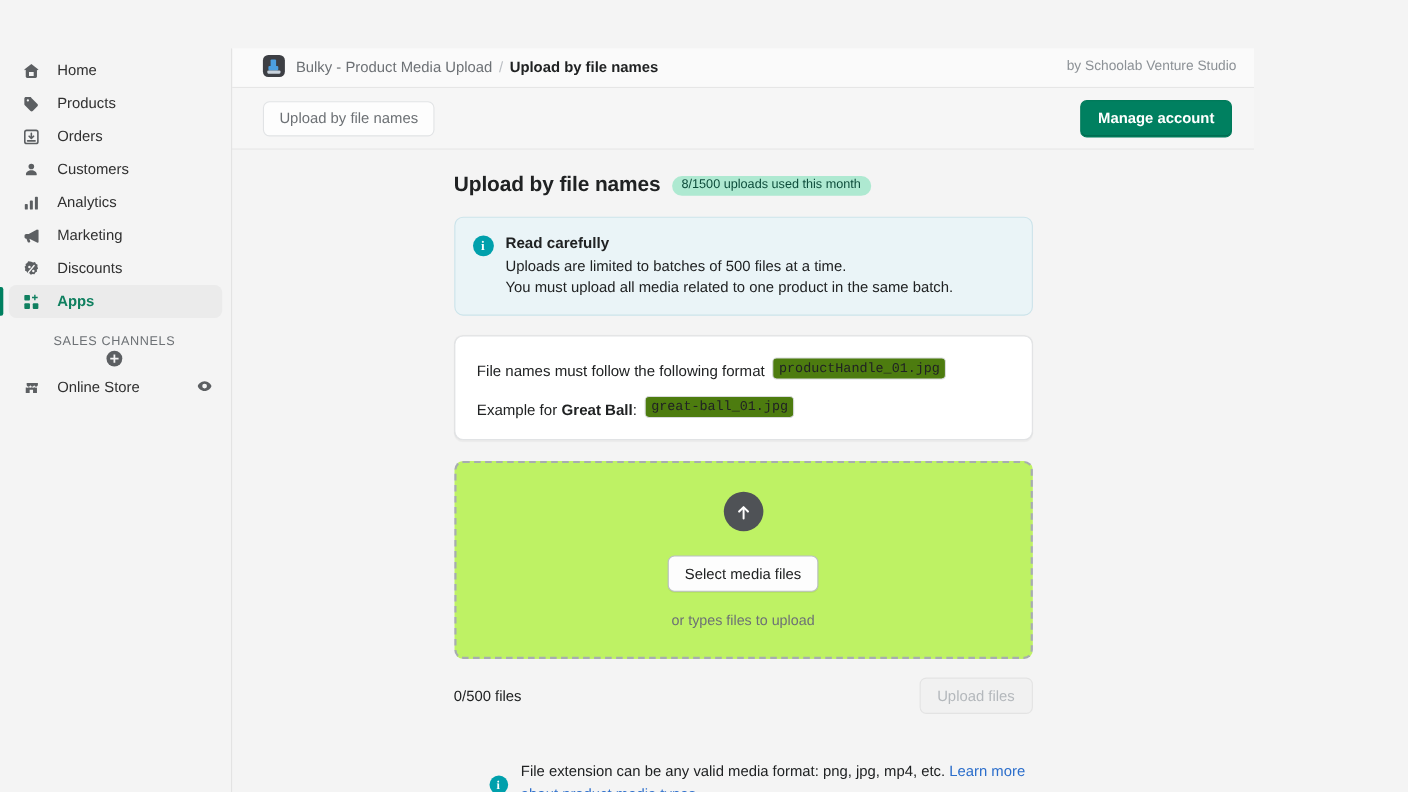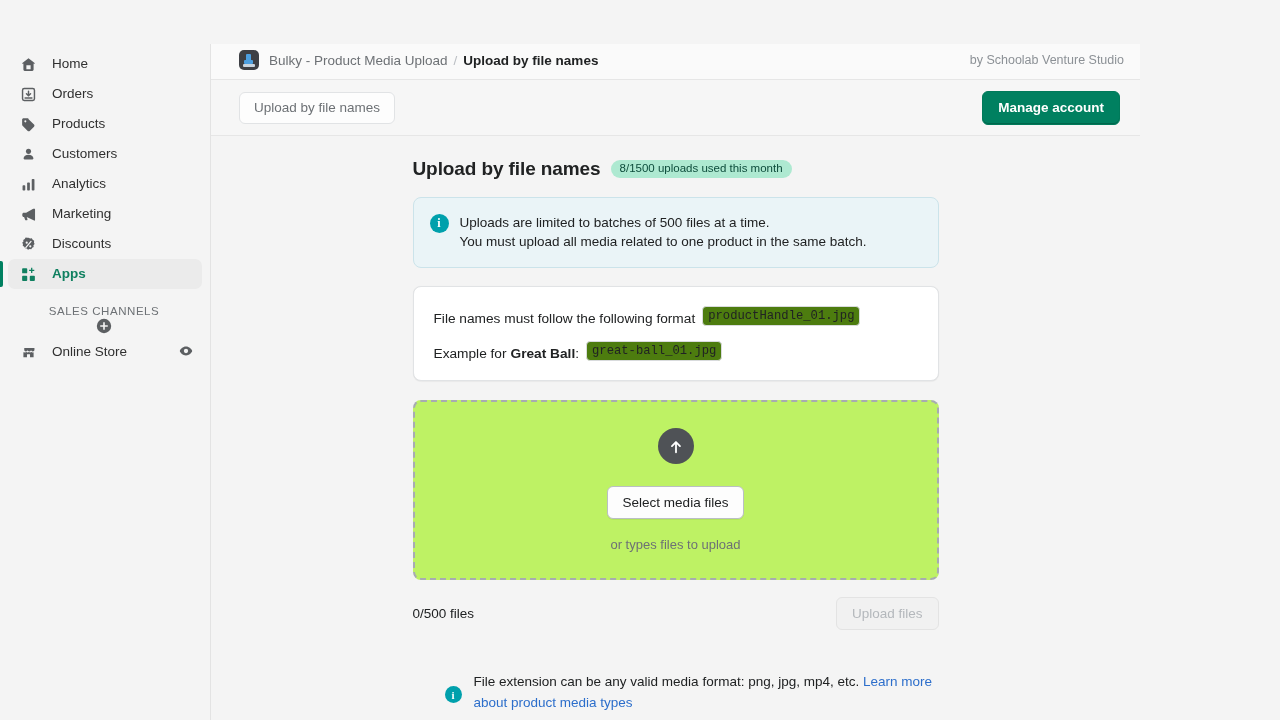--- a/index.html
+++ b/index.html
@@ -204,35 +204,35 @@
       <span class="ico">
         <svg width="17" height="17" viewBox="0 0 20 20" fill="#5c5f62">
             <path d="M10 2.5 2.8 8.2c-.3.2-.3.6-.1.8.2.3.6.3.9.1l.4-.3V16c0 .8.7 1.5 1.5 1.5h9c.8 0 1.5-.7 1.5-1.5V8.8l.4.3c.3.2.7.2.9-.1.2-.2.2-.6-.1-.8L10 2.5zm-2.5 13V11h5v4.5h-5z"></path>
           </svg>
       </span>
       <span class="nav-label">Home</span>
     </div>
 
     <div class="nav-item">
       <span class="ico">
+        <svg width="17" height="17" viewBox="0 0 20 20" fill="#5c5f62">
+            <path d="M10.3 2.5H4.2c-.9 0-1.7.7-1.7 1.7v6.1c0 .4.2.8.5 1.1l6.1 6.1c.7.7 1.7.7 2.4 0l5-5c.7-.7.7-1.7 0-2.4l-6.1-6.1c-.3-.3-.7-.5-1.1-.5zM6.3 7.5a1.2 1.2 0 1 1 0-2.4 1.2 1.2 0 0 1 0 2.4z"></path>
+          </svg>
+      </span>
+      <span class="nav-label">Products</span>
+    </div>
+
+    <div class="nav-item">
+      <span class="ico">
         <svg width="17" height="17" viewBox="0 0 20 20" fill="none" stroke="#5c5f62" stroke-width="1.7">
             <rect x="3" y="3" width="14" height="14" rx="2"></rect>
             <path d="M10 6.2v5.3M7.6 9.2 10 11.6l2.4-2.4M6 14.2h8" stroke-linecap="round" stroke-linejoin="round"></path>
           </svg>
       </span>
       <span class="nav-label">Orders</span>
-    </div>
-
-    <div class="nav-item">
-      <span class="ico">
-        <svg width="17" height="17" viewBox="0 0 20 20" fill="#5c5f62">
-            <path d="M10.3 2.5H4.2c-.9 0-1.7.7-1.7 1.7v6.1c0 .4.2.8.5 1.1l6.1 6.1c.7.7 1.7.7 2.4 0l5-5c.7-.7.7-1.7 0-2.4l-6.1-6.1c-.3-.3-.7-.5-1.1-.5zM6.3 7.5a1.2 1.2 0 1 1 0-2.4 1.2 1.2 0 0 1 0 2.4z"></path>
-          </svg>
-      </span>
-      <span class="nav-label">Products</span>
     </div>
 
     <div class="nav-item">
       <span class="ico">
         <svg width="17" height="17" viewBox="0 0 20 20" fill="#5c5f62">
             <circle cx="10" cy="6.3" r="3"></circle>
             <path d="M10 10.4c-3.2 0-5.8 2-5.8 4.4 0 .6.5 1 1.1 1h9.4c.6 0 1.1-.4 1.1-1 0-2.4-2.6-4.4-5.8-4.4z"></path>
           </svg>
       </span>
       <span class="nav-label">Customers</span>
@@ -339,20 +339,21 @@
       <div class="col">
 
         <div class="page-title-row">
           <span class="page-title">Upload by file names</span>
           <span class="badge">8/1500 uploads used this month</span>
         </div>
 
         <div class="banner">
           <span class="info-circle">i</span>
           <div>
+            <div class="banner-title">Read carefully</div>
             <div class="banner-line">Uploads are limited to batches of 500 files at a time.</div>
             <div class="banner-line">You must upload all media related to one product in the same batch.</div>
           </div>
         </div>
 
         <div class="card">
           <div class="card-sec">
             <div class="fmt-line">
               <span>File names must follow the following format</span>
               <code class="code">productHandle_01.jpg</code>

